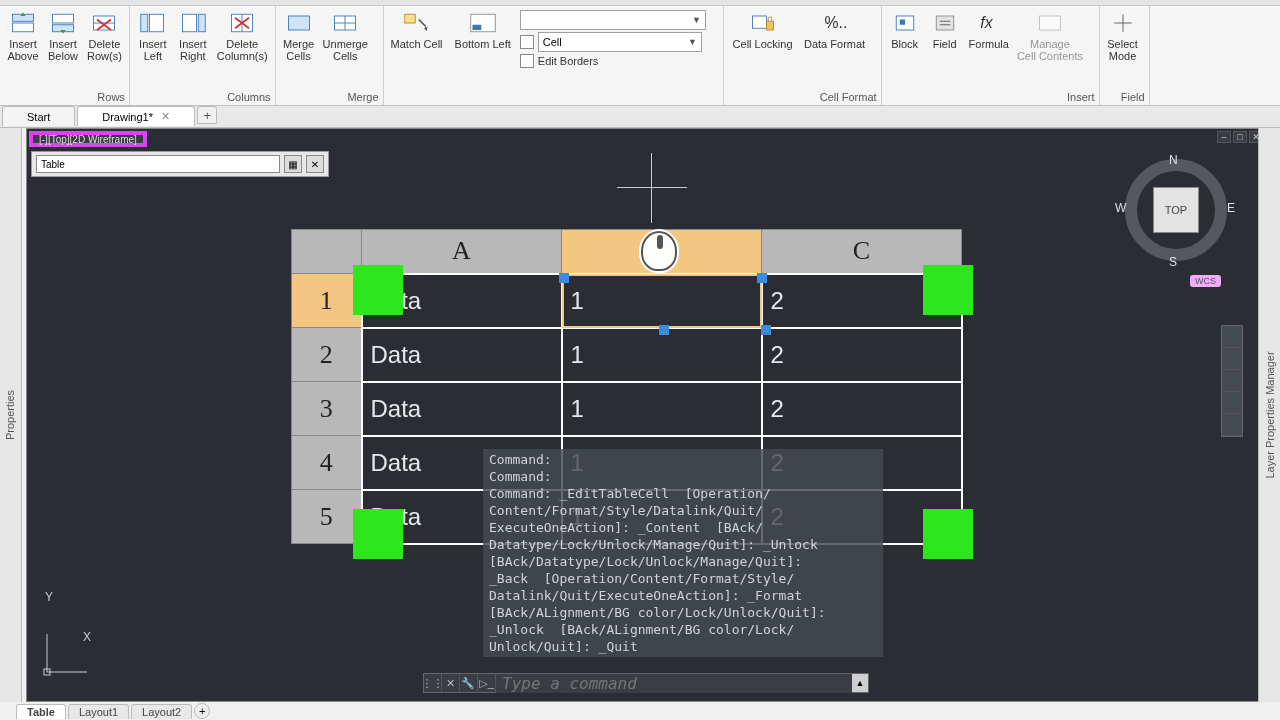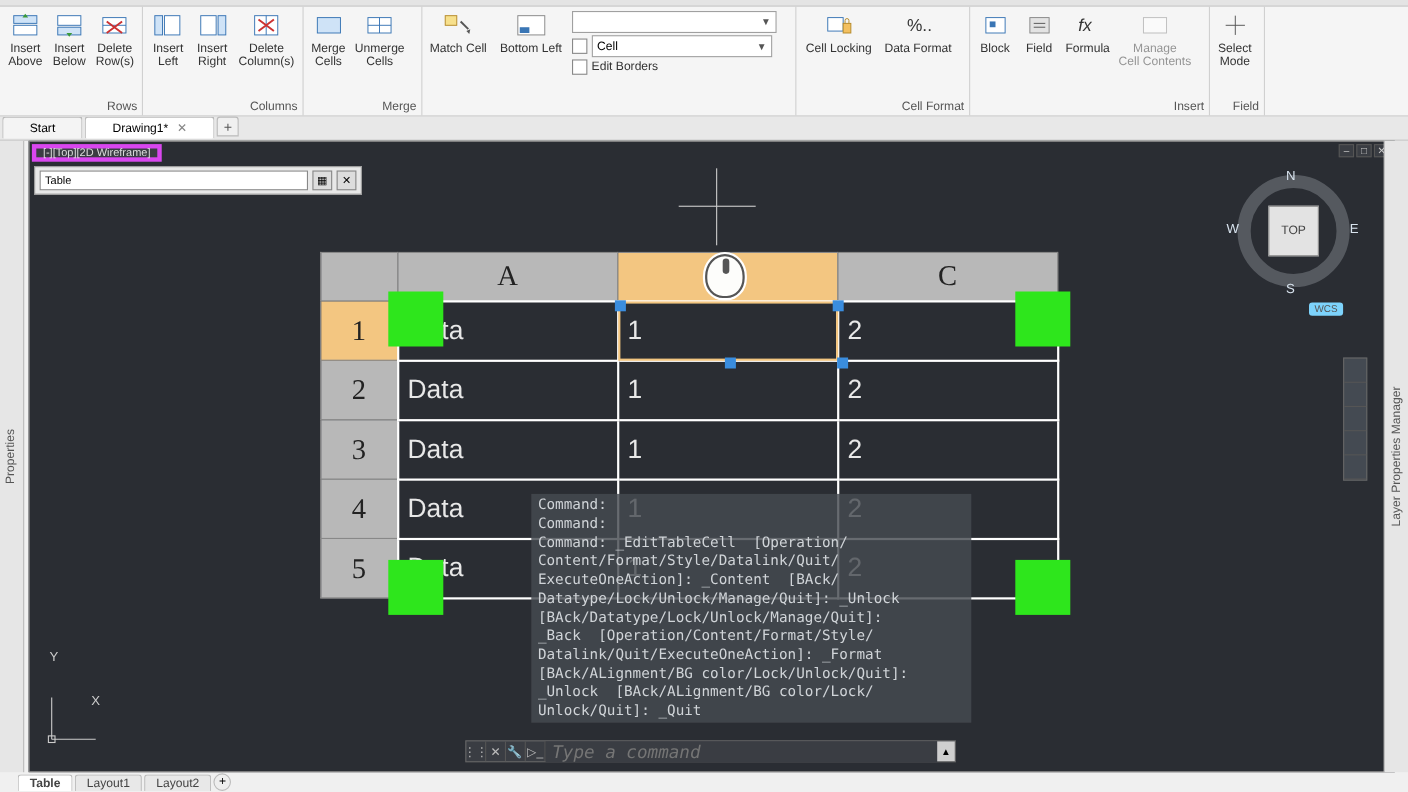--- a/index.html
+++ b/index.html
@@ -70,21 +70,21 @@
 .bh { position:absolute; width:10px; height:10px; background:#3a8dde; }
 
 
 .vcube { position:absolute; right:36px; top:26px; width:110px; height:110px; }
 .vcube .ring { position:absolute; left:4px; top:4px; width:102px; height:102px; border-radius:50%; border:12px solid #55595f; }
 .vcube .face { position:absolute; left:32px; top:32px; width:46px; height:46px; background:#e3e3e3; border:1px solid #888; display:flex; align-items:center; justify-content:center; font-size:11px; color:#444; }
 .vcube .n { position:absolute; left:48px; top:-2px; color:#d8e3ee; font-size:12px; }
 .vcube .s { position:absolute; left:48px; bottom:-4px; color:#d8e3ee; font-size:12px; }
 .vcube .e { position:absolute; right:-4px; top:46px; color:#d8e3ee; font-size:12px; }
 .vcube .w { position:absolute; left:-6px; top:46px; color:#d8e3ee; font-size:12px; }
-.wcs { position:absolute; right:46px; top:146px; background:#7dd3fc; color:#555; font-size:9px; padding:1px 5px; border-radius:3px; }
+.wcs { position:absolute; right:46px; top:146px; background:#f0abfc; color:#555; font-size:9px; padding:1px 5px; border-radius:3px; }
 
 
 .cmdhist { position:absolute; left:456px; top:320px; width:400px; background:rgba(70,74,80,0.82); color:#d0d4d8; font-family:Consolas,monospace; font-size:13px; line-height:17px; padding:2px 6px; white-space:pre-wrap; }
 
 
 .cmdbar { position:absolute; left:396px; bottom:8px; width:446px; height:20px; background:#3a3d43; border:1px solid #666; display:flex; align-items:center; }
 .cmdbar .cb-btn { width:18px; height:18px; display:flex; align-items:center; justify-content:center; color:#bbb; font-size:11px; border-right:1px solid #555; cursor:pointer; }
 .cmdbar input { flex:1; background:#3a3d43; border:none; color:#9aa0a6; font-family:Consolas,monospace; font-size:16px; font-style:italic; padding-left:6px; outline:none; }
 .cmdbar .cb-arr { width:16px; height:18px; background:#cfcfcf; display:flex; align-items:center; justify-content:center; font-size:9px; cursor:pointer; }
 

